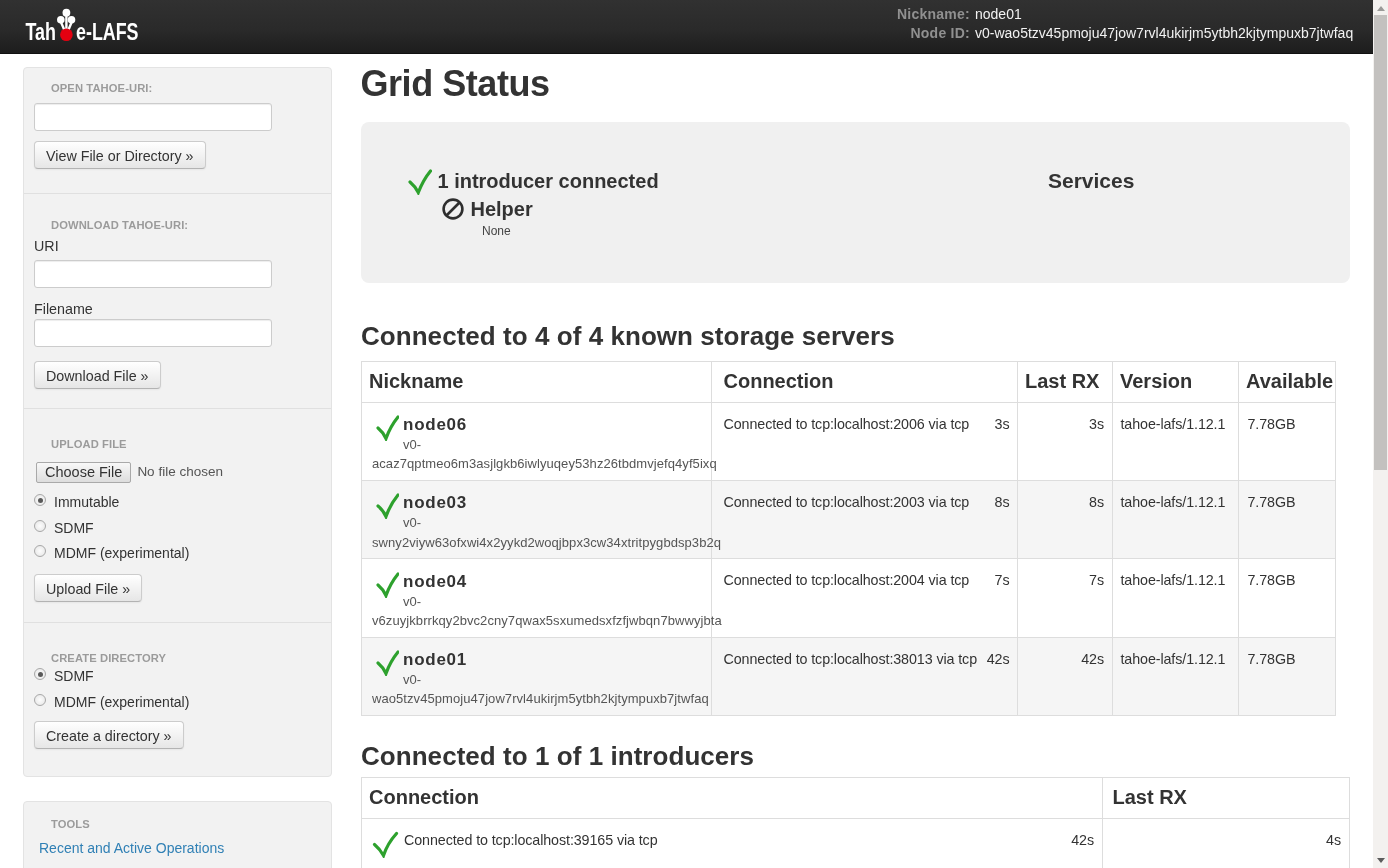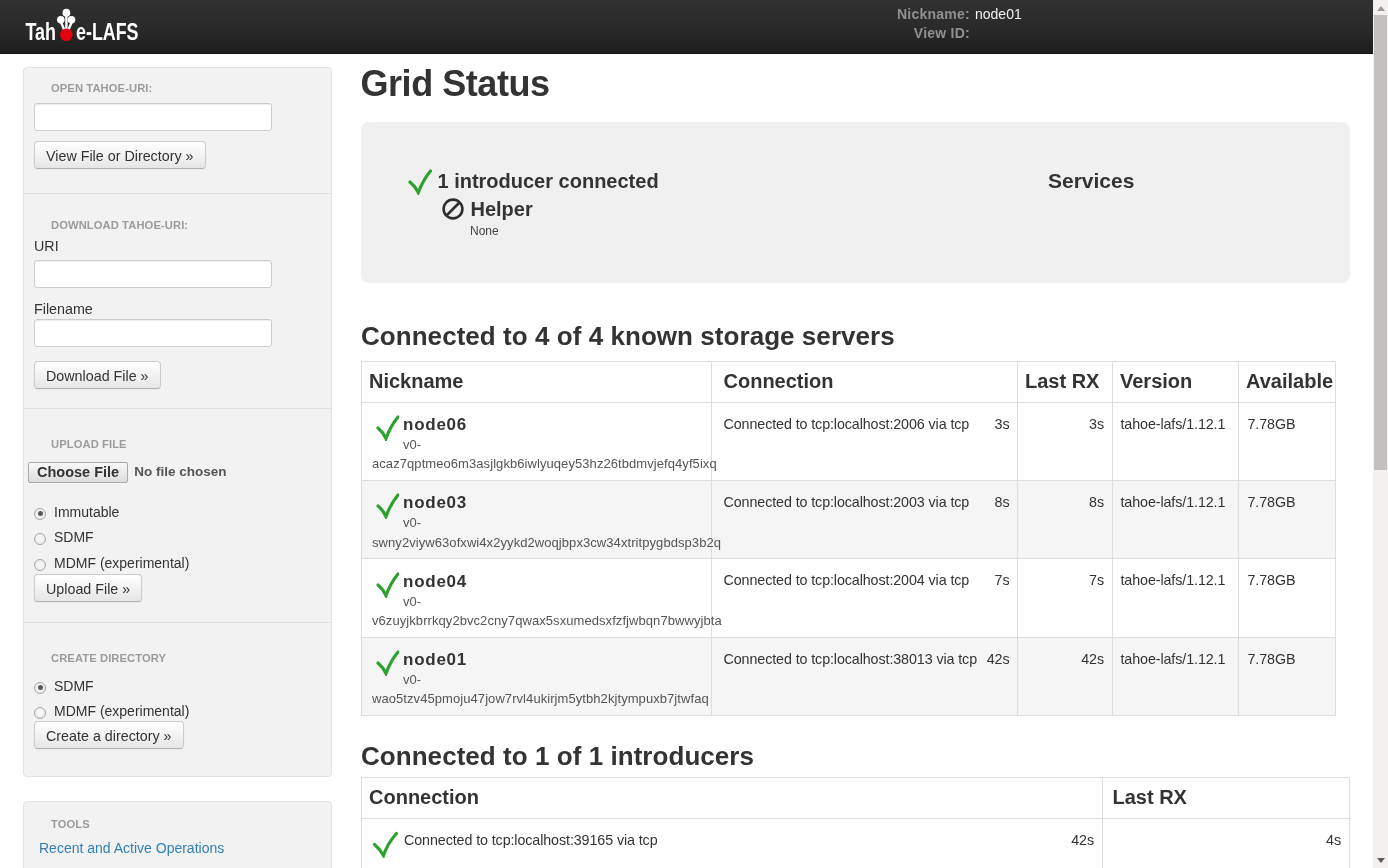--- a/index.html
+++ b/index.html
@@ -26,21 +26,21 @@
 .legend { margin-left:27px; font-size:11.2px; font-weight:bold; color:#9b9b9b; line-height:15px; letter-spacing:0.1px; }
 .sep { border-top:1px solid #e0e0e0; margin:0; }
 .sidein { display:block; margin-left:10px; width:226px; height:18px; border:1px solid #ccc;
   border-radius:3px; background:#fff; padding:4px 5px;
   box-shadow:inset 0 1px 1px rgba(0,0,0,0.075); }
 .btn { display:inline-block; margin-left:10px; padding:5px 11px 3px; font-size:14.3px; line-height:18px; color:#333;
   font-family:"Liberation Sans",sans-serif;
   background:linear-gradient(#ffffff, #e6e6e6); border:1px solid #ccc; border-bottom-color:#b3b3b3;
   border-radius:4px; box-shadow:inset 0 1px 0 rgba(255,255,255,.2), 0 1px 2px rgba(0,0,0,.05); }
 .flabel { margin-left:10px; font-size:14.3px; color:#333; line-height:16.5px; }
-.radiorow { margin-left:10px; font-size:14px; color:#333; height:25.5px; display:flex; align-items:flex-end; }
+.radiorow { margin-left:10px; font-size:14px; color:#333; height:25.5px; display:flex; align-items:flex-start; }
 .radio { display:inline-block; width:10px; height:10px; border-radius:50%;
   border:1.5px solid #a8a8a8; background:radial-gradient(#fdfdfd,#e4e4e4); margin-right:8px; }
 .radio.sel { position:relative; }
 .radio.sel::after { content:""; position:absolute; left:2.5px; top:2.5px; width:5px; height:5px;
   border-radius:50%; background:#595959; }
 a { color:#3080b5; text-decoration:none; }
 
 
 h1 { position:absolute; left:360.5px; top:56px; font-size:36px; line-height:56px; color:#333; letter-spacing:-0.45px; }
 #panel { position:absolute; left:361px; top:122px; width:989px; height:161px;
@@ -69,24 +69,25 @@
     <line x1="40.2" y1="32" x2="35.9" y2="22" stroke="#fff" stroke-width="2.4"></line>
     <line x1="42.6" y1="32" x2="46.7" y2="22" stroke="#fff" stroke-width="2.4"></line>
     <circle cx="41.4" cy="12.7" r="3.9" fill="#fff"></circle>
     <circle cx="35.8" cy="19.7" r="3.8" fill="#fff"></circle>
     <circle cx="46.5" cy="19.7" r="3.8" fill="#fff"></circle>
     <circle cx="41.4" cy="34.7" r="6.3" fill="#e40010"></circle>
     <text x="51" y="39.6" font-size="24.3" font-weight="bold" font-family="Liberation Sans" fill="#fff" textLength="62.5" lengthAdjust="spacingAndGlyphs">e-LAFS</text>
   </svg>
   <div style="position:absolute; right:403px; top:4.8px; text-align:right;">
     <div class="nl">Nickname:</div>
-    <div class="nl">View ID:</div>
+    <div class="nl">Node ID:</div>
   </div>
   <div style="position:absolute; left:975px; top:4.8px; white-space:nowrap;">
     <div class="nv">node01</div>
+    <div class="nv">v0-wao5tzv45pmoju47jow7rvl4ukirjm5ytbh2kjtympuxb7jtwfaq</div>
   </div>
 </div>
 
 <div id="sb">
   <div class="sbarrow" id="sbup"></div>
   <div id="sbthumb"></div>
   <div class="sbarrow" id="sbdown"></div>
 </div>
 
 <div class="well" id="well1">
@@ -108,21 +109,21 @@
   <div class="flabel">Filename</div>
   <div style="height:1.5px"></div>
   <input class="sidein" style="">
   <div style="height:13.7px"></div>
   <button class="btn">Download File »</button>
   <div style="height:19.3px"></div>
   <div class="sep"></div>
   <div style="height:28px"></div>
   <div class="legend">UPLOAD FILE</div>
   <div style="height:9px"></div>
-  <div style="margin-left:4px; font-size:14.5px; line-height:21px; color:#444;font-weight:bold;">
+  <div style="margin-left:12px; font-size:14.5px; line-height:21px; color:#444;">
     <span id="choosebtn" style="display:inline-block; padding:1.5px 8px; border:1px solid #a9a9a9; border-radius:2px; background:linear-gradient(#f8f8f8,#ddd); color:#333; font-size:14.5px; line-height:16px;">Choose File</span><span style="margin-left:6px; color:#555; font-size:13.5px; vertical-align:1.5px;">No file chosen</span>
   </div>
   <div style="height:10.75px"></div>
   <div class="radiorow"><span class="radio sel"></span>Immutable</div>
   <div class="radiorow"><span class="radio"></span>SDMF</div>
   <div class="radiorow"><span class="radio"></span>MDMF (experimental)</div>
   <div style="height:3.25px"></div>
   <button class="btn">Upload File »</button>
   <div style="height:20px"></div>
   <div class="sep"></div>
@@ -149,21 +150,21 @@
     <svg width="24" height="26" style="vertical-align:top;">
         <path d="M2 13 C5 15.5, 8 19, 10.3 23.5 C13 16.5, 18 7.5, 22.5 2" fill="none" stroke="#2da12d" stroke-width="3.2" stroke-linecap="round"></path>
       </svg>
     <span style="font-size:20px; font-weight:bold; vertical-align:top; margin-left:1px; line-height:24px;">1 introducer connected</span>
     <div style="margin-left:34px; margin-top:3.5px;">
       <svg width="22" height="22" style="vertical-align:top;">
           <circle cx="11" cy="11" r="9.4" fill="none" stroke="#2e2e2e" stroke-width="2.6"></circle>
           <line x1="4.5" y1="17.5" x2="17.5" y2="4.5" stroke="#2e2e2e" stroke-width="2.6"></line>
         </svg>
       <span style="font-size:20px; font-weight:bold; vertical-align:top; margin-left:2px; line-height:22px;">Helper</span>
-      <div style="margin-left:28px; margin-top:4px; font-size:12px; color:#444;">None</div>
+      <div style="margin-left:40px; margin-top:4px; font-size:12px; color:#444;">None</div>
     </div>
   </div>
   <div style="position:absolute; left:687px; top:46.5px; width:340px;">
     <div style="font-size:21px; font-weight:bold; line-height:24px;">Services</div>
   </div>
 </div>
 
 <div class="h3" style="top:321px;">Connected to 4 of 4 known storage servers</div>
 
 <table id="t1">

